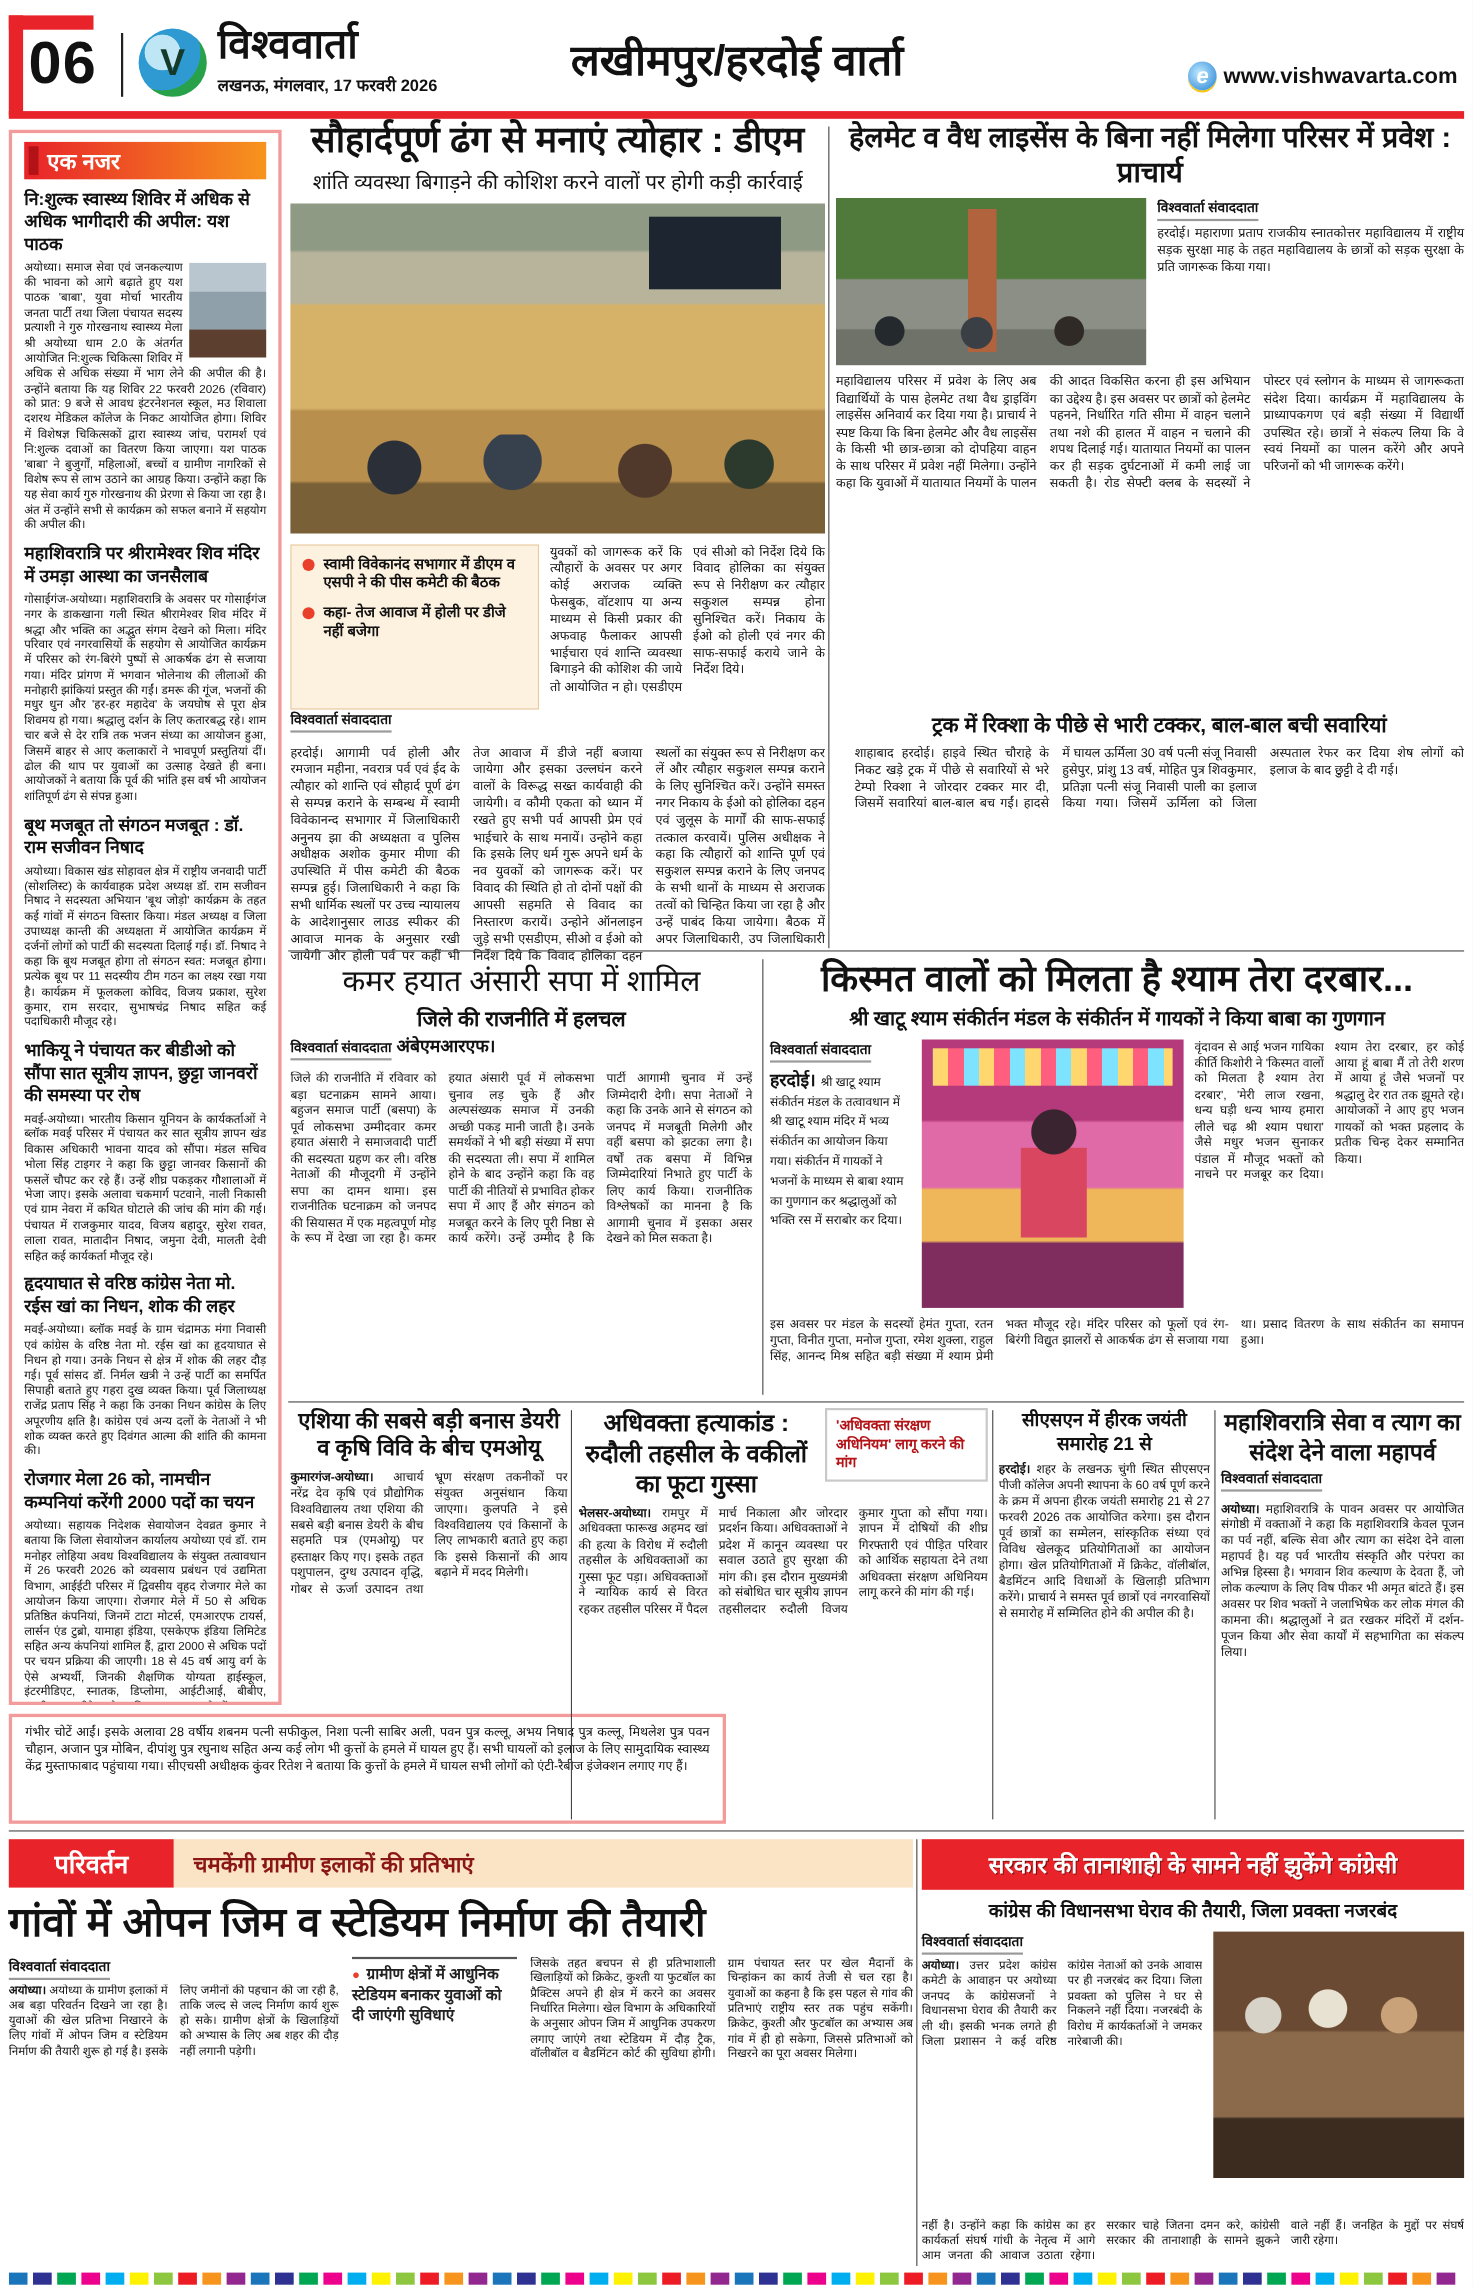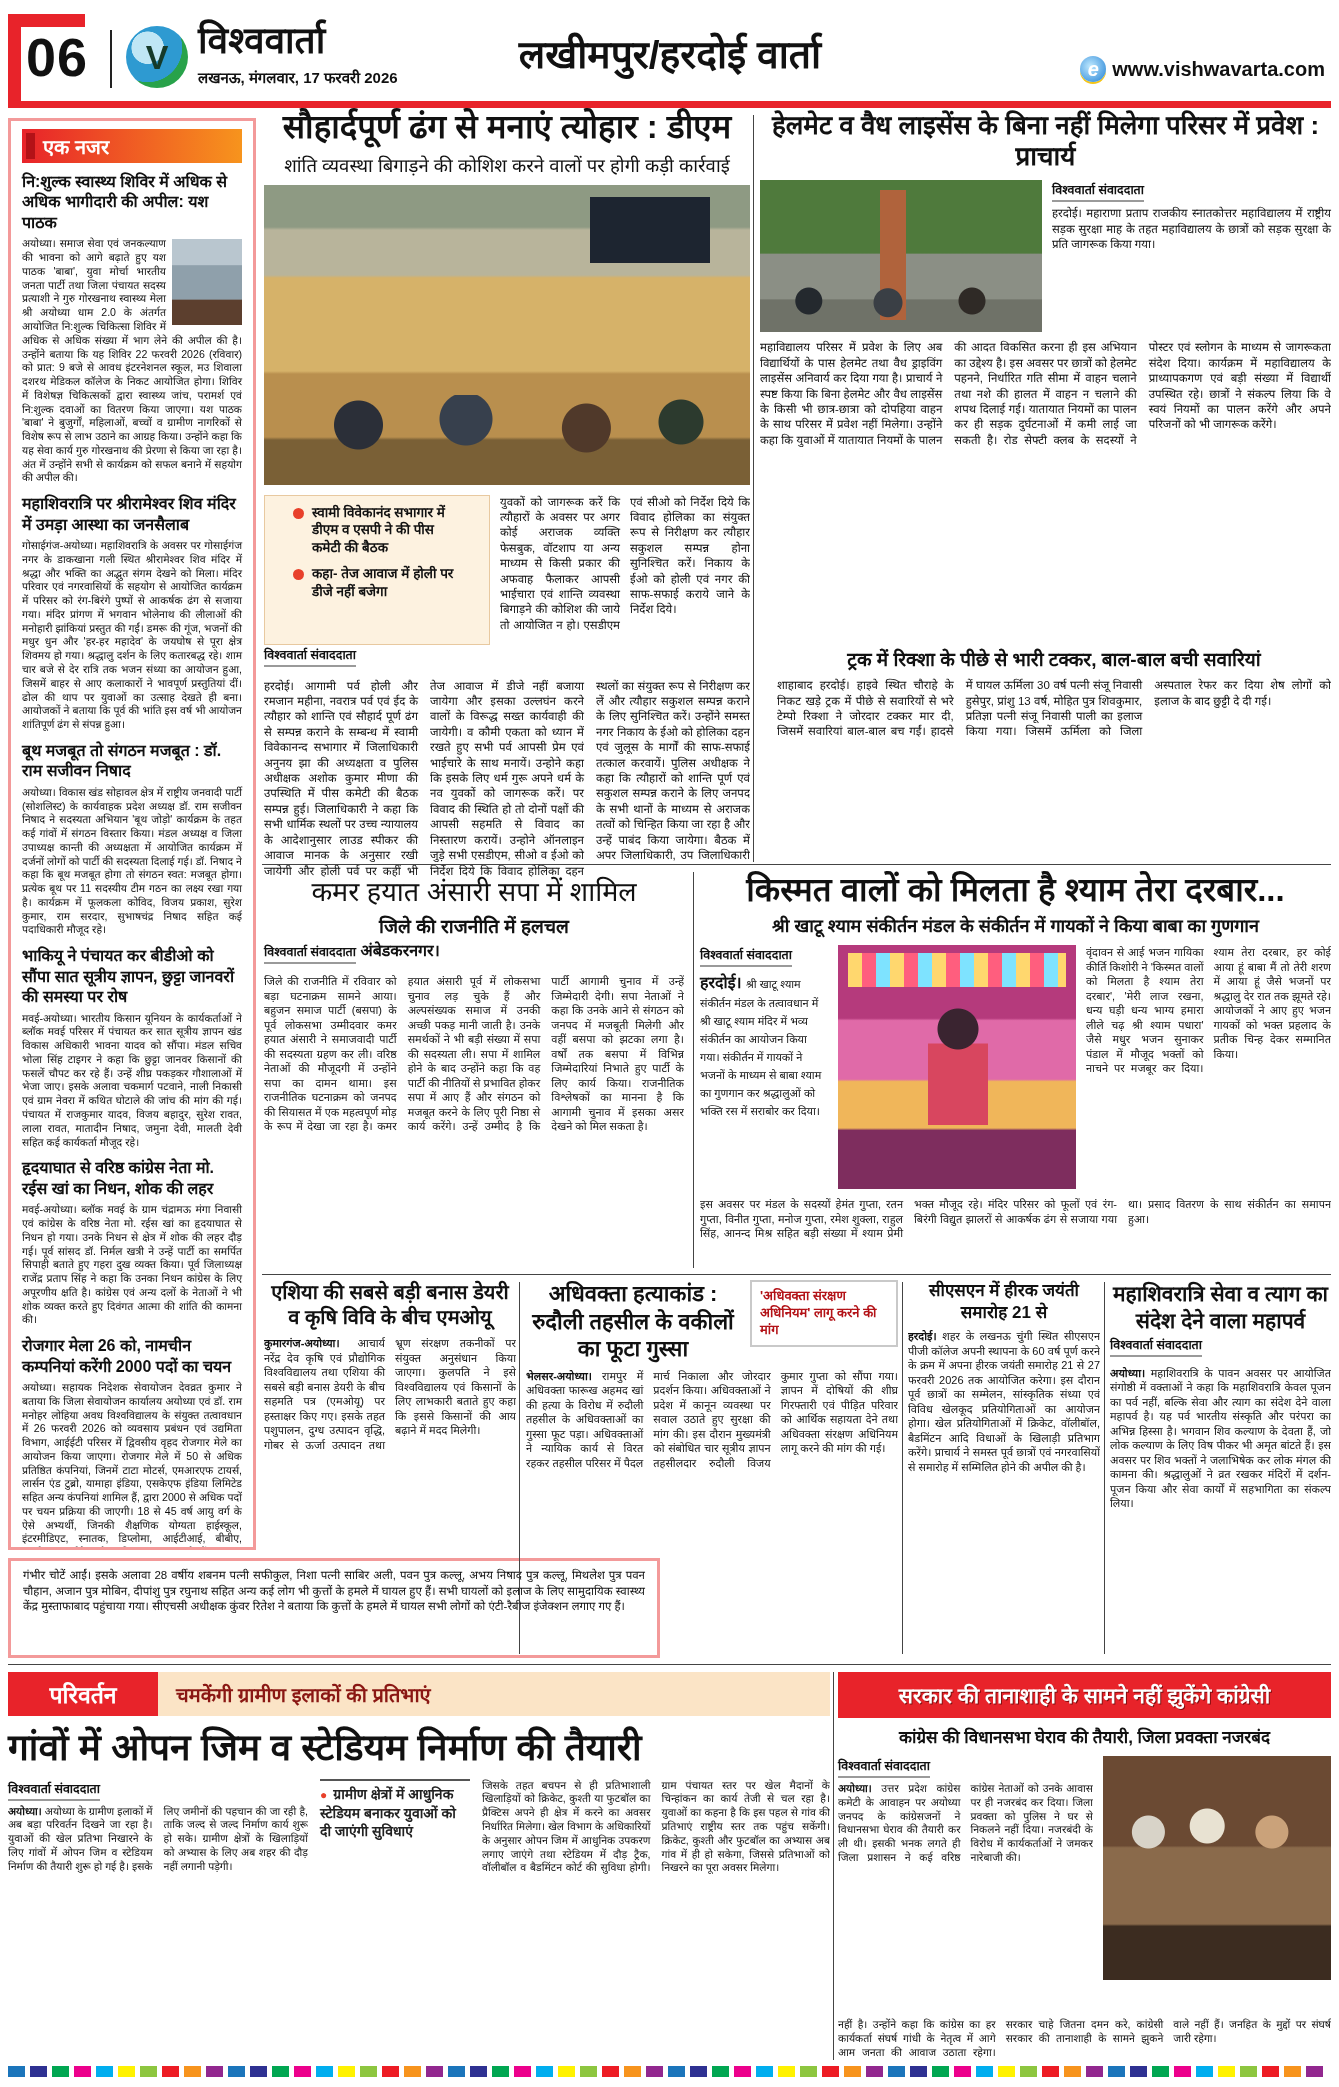--- a/index.html
+++ b/index.html
@@ -43,21 +43,21 @@
   .photo{position:relative;overflow:hidden;}
   .photo-lead{width:486px;height:300px;margin-top:8px;
      background:linear-gradient(180deg,#8e9a83 0 14%,#b8b49b 15% 30%,#d6b269 31% 62%,#b98f4e 63% 84%,#7a6036 85% 100%);}
   .photo-lead:before{content:"";position:absolute;right:40px;top:12px;width:120px;height:66px;background:#1d2530;}
   .photo-lead:after{content:"";position:absolute;left:30px;bottom:30px;width:430px;height:60px;
      background:radial-gradient(circle at 15% 50%,#2b2f38 0 24px,transparent 25px),
                 radial-gradient(circle at 40% 40%,#37404d 0 26px,transparent 27px),
                 radial-gradient(circle at 68% 55%,#50392a 0 24px,transparent 25px),
                 radial-gradient(circle at 90% 45%,#2c3a2e 0 22px,transparent 23px);}
   .lead-mid{display:flex;gap:10px;margin-top:10px;}
-  .bulletbox{width:226px;background:#fdf2e0;border:1px solid #e8c9a0;padding:8px 28px;box-sizing:border-box;}
+  .bulletbox{width:226px;background:#fdf2e0;border:1px solid #e8c9a0;padding:8px 10px;box-sizing:border-box;}
   .bitem{display:flex;gap:8px;margin-bottom:9px;}
   .bdot{flex:0 0 11px;width:11px;height:11px;border-radius:50%;background:#e8402a;margin-top:4px;}
   .btxt{font-size:13.5px;font-weight:bold;line-height:1.3;}
   .lead-top-txt{flex:1;column-count:2;column-gap:10px;height:150px;overflow:hidden;}
   .lead-main{margin-top:8px;column-count:3;column-gap:12px;height:214px;overflow:hidden;}
   
   .helmet{position:absolute;left:760px;top:110px;width:571px;}
   .helmet .hl{font-size:26px;font-weight:bold;text-align:center;line-height:1.2;}
   .hel-row{display:flex;gap:10px;margin-top:8px;}
   .photo-road{flex:0 0 282px;height:152px;
@@ -244,21 +244,21 @@
   <div class="vline" style="left:519px;top:1282px;height:372px;"></div>
   <div class="vline" style="left:902px;top:1282px;height:372px;"></div>
   <div class="vline" style="left:1104px;top:1282px;height:372px;"></div>
   <div class="hline" style="left:8px;top:1664px;width:1323px;"></div>
   <div class="vline" style="left:833px;top:1672px;height:388px;"></div>
 
   <div class="kamar">
     <div class="hl">कमर हयात अंसारी सपा में शामिल</div>
     <div class="sub">जिले की राजनीति में हलचल</div>
     <div><span class="byline">विश्ववार्ता संवाददाता</span>
-      <b>अंबेडकरनगर।</b></div>
+      <b>अंबेएमआरएफ।</b></div>
     <div class="bd body-sm jt">जिले की राजनीति में रविवार को बड़ा घटनाक्रम सामने आया। बहुजन समाज पार्टी (बसपा) के पूर्व लोकसभा उम्मीदवार कमर हयात अंसारी ने समाजवादी पार्टी की सदस्यता ग्रहण कर ली। वरिष्ठ नेताओं की मौजूदगी में उन्होंने सपा का दामन थामा। इस राजनीतिक घटनाक्रम को जनपद की सियासत में एक महत्वपूर्ण मोड़ के रूप में देखा जा रहा है। कमर हयात अंसारी पूर्व में लोकसभा चुनाव लड़ चुके हैं और अल्पसंख्यक समाज में उनकी अच्छी पकड़ मानी जाती है। उनके समर्थकों ने भी बड़ी संख्या में सपा की सदस्यता ली। सपा में शामिल होने के बाद उन्होंने कहा कि वह पार्टी की नीतियों से प्रभावित होकर सपा में आए हैं और संगठन को मजबूत करने के लिए पूरी निष्ठा से कार्य करेंगे। उन्हें उम्मीद है कि पार्टी आगामी चुनाव में उन्हें जिम्मेदारी देगी। सपा नेताओं ने कहा कि उनके आने से संगठन को जनपद में मजबूती मिलेगी और वहीं बसपा को झटका लगा है। वर्षों तक बसपा में विभिन्न जिम्मेदारियां निभाते हुए पार्टी के लिए कार्य किया। राजनीतिक विश्लेषकों का मानना है कि आगामी चुनाव में इसका असर देखने को मिल सकता है।</div>
   </div>
 
   <div class="kismat">
     <div class="hl">किस्मत वालों को मिलता है श्याम तेरा दरबार...</div>
     <div class="sub">श्री खाटू श्याम संकीर्तन मंडल के संकीर्तन में गायकों ने किया बाबा का गुणगान</div>
     <div class="kis-row">
       <div class="kis-c1">
         <div><span class="byline">विश्ववार्ता संवाददाता</span></div>
         <b>हरदोई।</b>

